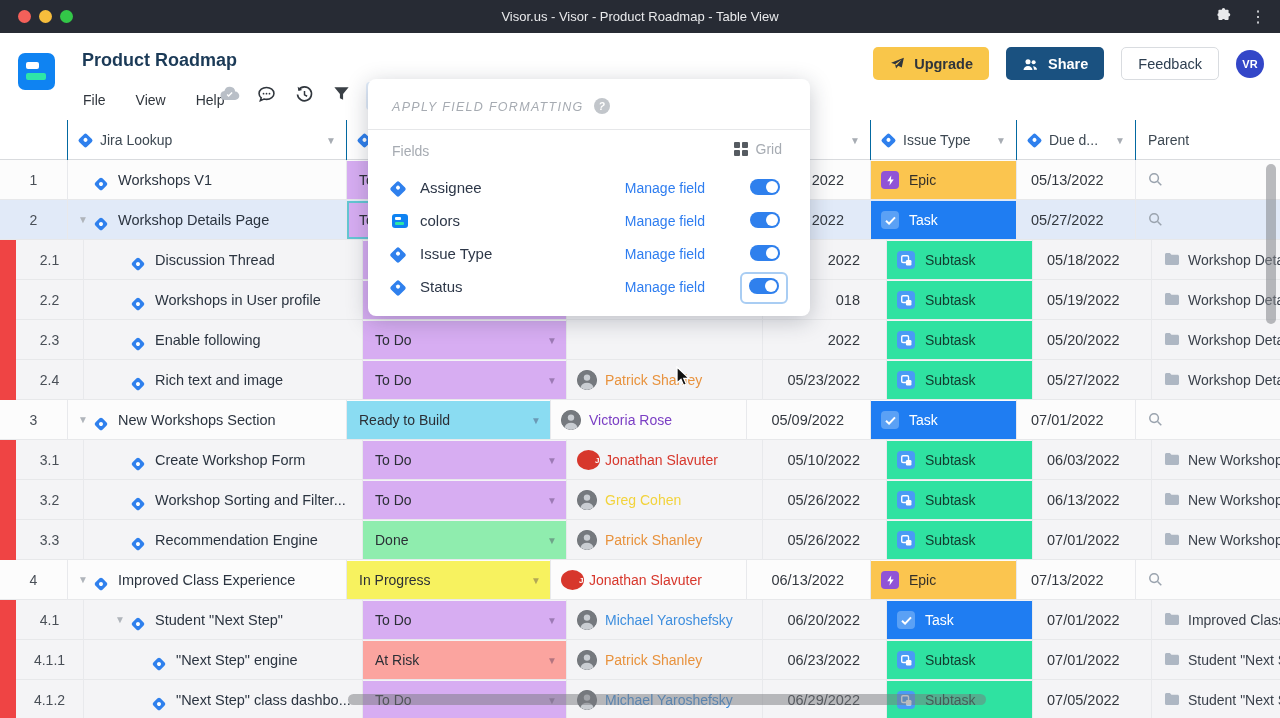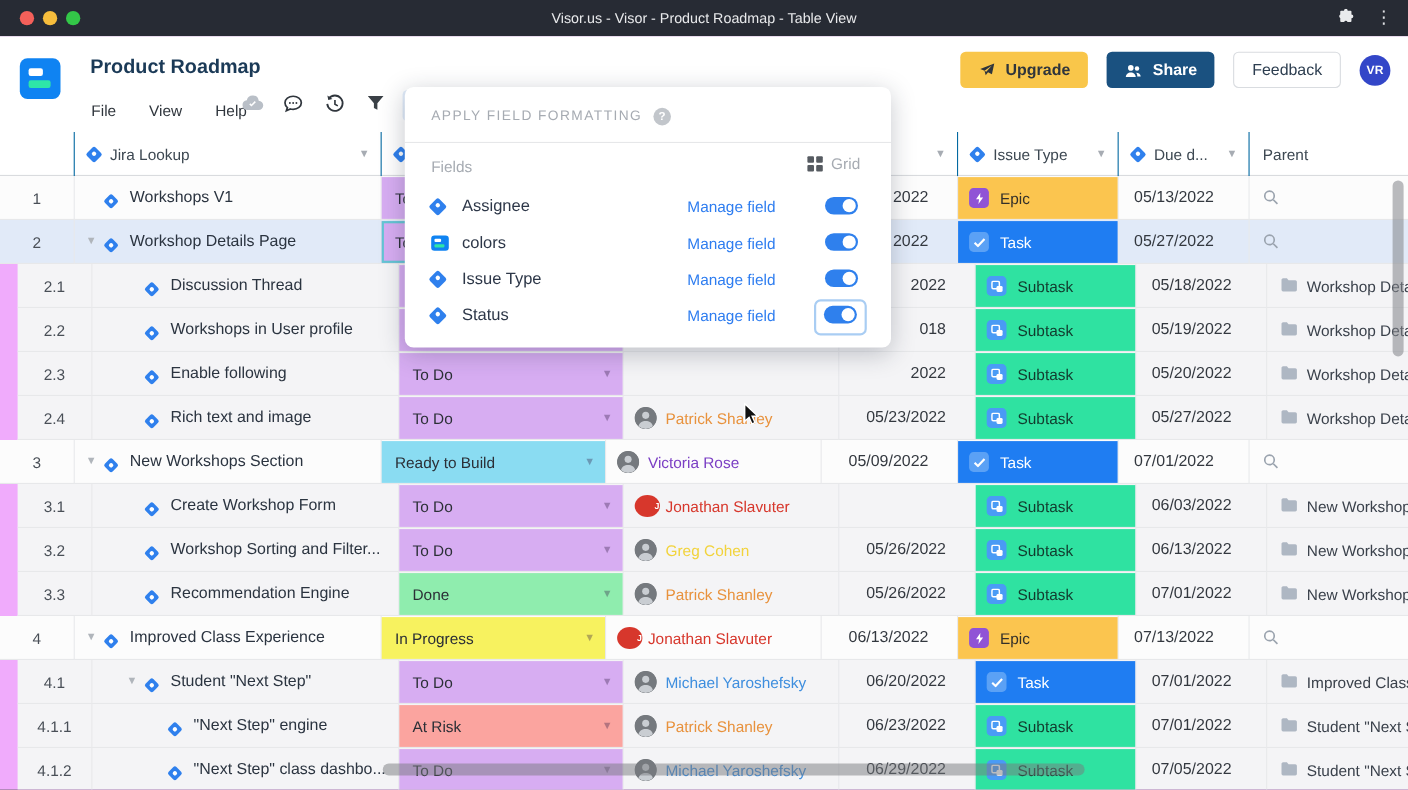--- a/index.html
+++ b/index.html
@@ -1,18 +1,18 @@
 <!DOCTYPE html>
 <html><head>
 <meta charset="utf-8">
 <style>
   * { margin:0; padding:0; box-sizing:border-box; }
   html,body { background:#555; }
   body { font-family:"Liberation Sans", sans-serif; }
-  .screen { position:relative; width:1280px; height:718px; background:#f0abfc; overflow:hidden; }
+  .screen { position:relative; width:1280px; height:718px; background:#ef4444; overflow:hidden; }
 
   
   .titlebar { position:absolute; left:0; top:0; width:1280px; height:33px; background:#272b34; display:flex; align-items:center; }
   .traffic { position:absolute; left:18px; top:10px; display:flex; gap:8px; }
   .tl { width:13px; height:13px; border-radius:50%; display:inline-block; }
   .tl.red{ background:#f4605a; } .tl.yellow{ background:#f6bd3c; } .tl.green{ background:#33c748; }
   .tb-title { width:100%; text-align:center; color:#e9eaec; font-size:13px; }
   .tb-right { position:absolute; right:14px; top:0; height:33px; display:flex; align-items:center; gap:18px; }
   .kebab { color:#dfe1e4; font-size:16px; letter-spacing:0; line-height:1; }
 
@@ -77,21 +77,21 @@
   .duetext { position:absolute; left:14px; top:12px; font-size:14.5px; color:#33383f; }
   .p-ic { position:absolute; left:12px; top:12px; }
   .p-text { position:absolute; left:36px; top:12px; font-size:14px; color:#3a414b; white-space:nowrap; }
 
   
   .vscroll { position:absolute; left:1266px; top:44px; width:10px; height:160px; border-radius:5px; background:rgba(130,132,136,0.55); z-index:6; }
   .hscroll { position:absolute; left:348px; top:574px; width:638px; height:11px; border-radius:6px; background:rgba(120,122,126,0.5); z-index:6; }
 
   
   .popup { position:absolute; left:368px; top:79px; width:442px; height:237px; background:#fff; border-radius:8px; box-shadow:0 5px 22px rgba(30,40,60,0.25); z-index:20; }
-  .pp-title { position:absolute; left:24px; top:19px; font-size:12.5px; letter-spacing:1.3px; color:#a6abb2; display:flex; align-items:flex-start; gap:10px; }
+  .pp-title { position:absolute; left:24px; top:19px; font-size:12.5px; letter-spacing:1.3px; color:#a6abb2; display:flex; align-items:flex-end; gap:10px;font-style:italic; }
   .q-ic { width:16px; height:16px; border-radius:50%; background:#c2c6cb; color:#fff; font-size:10.5px; font-weight:700; display:flex; align-items:center; justify-content:center; letter-spacing:0; }
   .pp-div { position:absolute; left:0; top:50px; width:100%; border-top:1px solid #e6e7e9; }
   .pp-fields { position:absolute; left:24px; top:64px; font-size:14px; color:#a6abb2; }
   .pp-grid { position:absolute; right:28px; top:62px; display:flex; align-items:center; gap:8px; font-size:14px; color:#a6abb2; }
   .grid-ic { width:14px; height:14px; display:grid; grid-template-columns:6px 6px; grid-template-rows:6px 6px; gap:2px; }
   .grid-ic span { background:#565b61; border-radius:1px; }
   .pp-item { position:absolute; left:0; width:100%; height:28px; }
   .pp-ic { position:absolute; left:24px; top:6px; }
   .pp-ic .diamond { width:12px; height:12px; }
   .mini-visor { display:inline-block; width:16px; height:14px; border-radius:3px; background:#0f83f2; position:relative; }
@@ -568,20 +568,23 @@
     <div class="cell c-status">
       <div class="status-chip" style="background: rgb(215, 173, 242);">
               <span class="status-text">To Do</span>
               <span class="dd2">▼</span>
             </div>
     </div>
     <div class="cell c-assignee">
       <span class="ass-av initials" style="background: rgb(215, 55, 44);">JS</span>
       <span class="ass-name" style="color: rgb(215, 55, 44);">Jonathan Slavuter</span>
     </div>
+    <div class="cell c-start">
+            <span class="datetext">05/10/2022</span>
+          </div>
     <div class="cell c-itype">
       <div class="type-chip" style="background: rgb(47, 226, 161); color: rgb(18, 59, 46);">
               <span class="type-ic" style="background: rgb(74, 155, 245);">
                 <svg width="11" height="11" viewBox="0 0 12 12">
                   <rect x="0.8" y="0.8" width="7.4" height="7.4" rx="1.4" fill="none" stroke="#fff" stroke-width="1.5"></rect>
                   <rect x="5.4" y="5.4" width="6" height="6" rx="1.4" fill="#fff"></rect>
                 </svg>
               </span>
               <span class="type-text">Subtask</span>
             </div>

